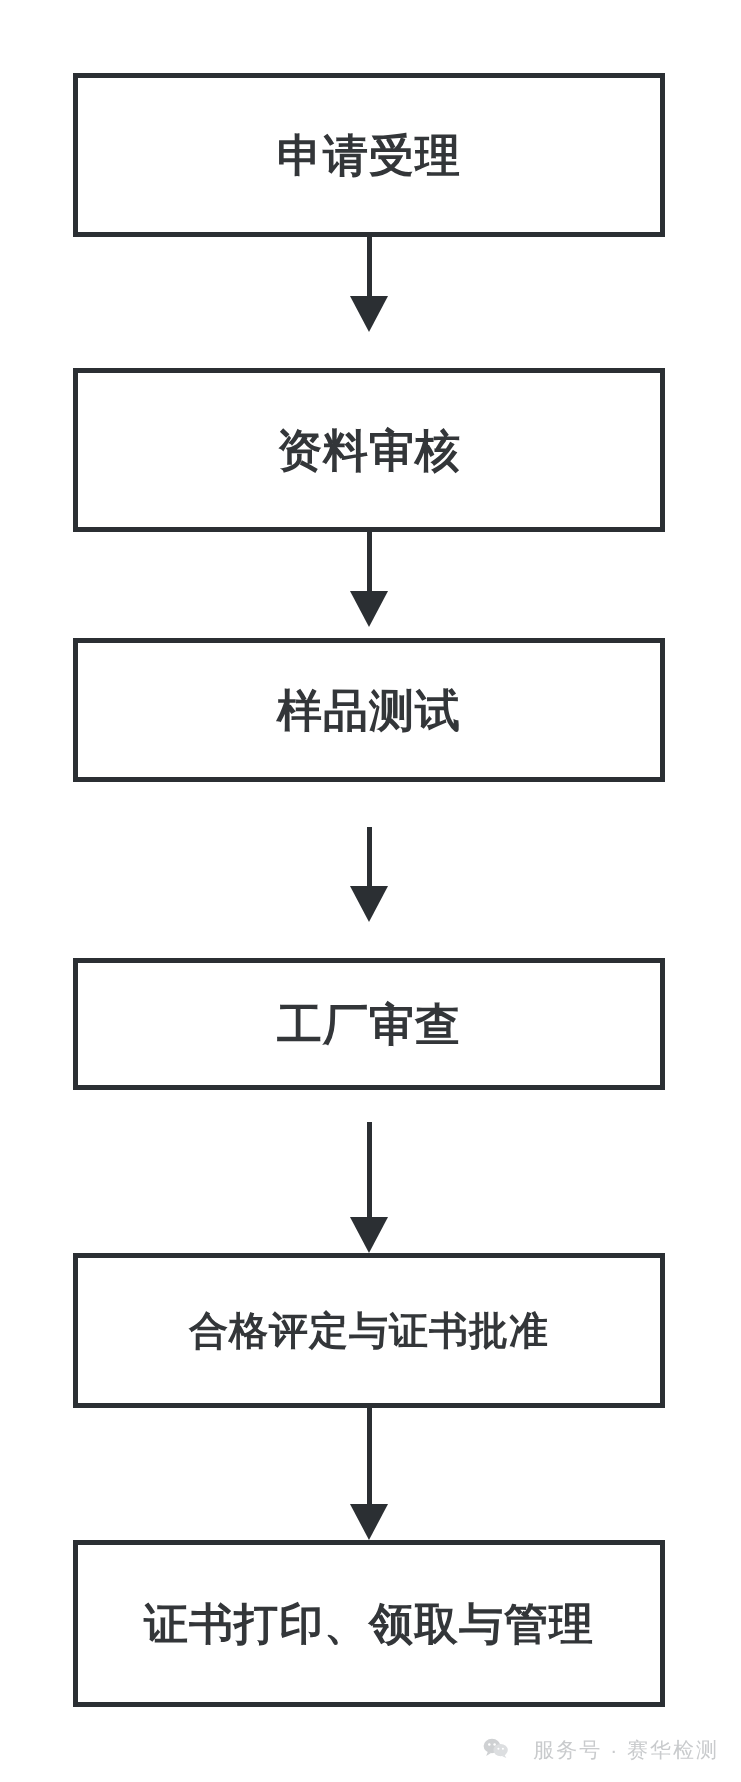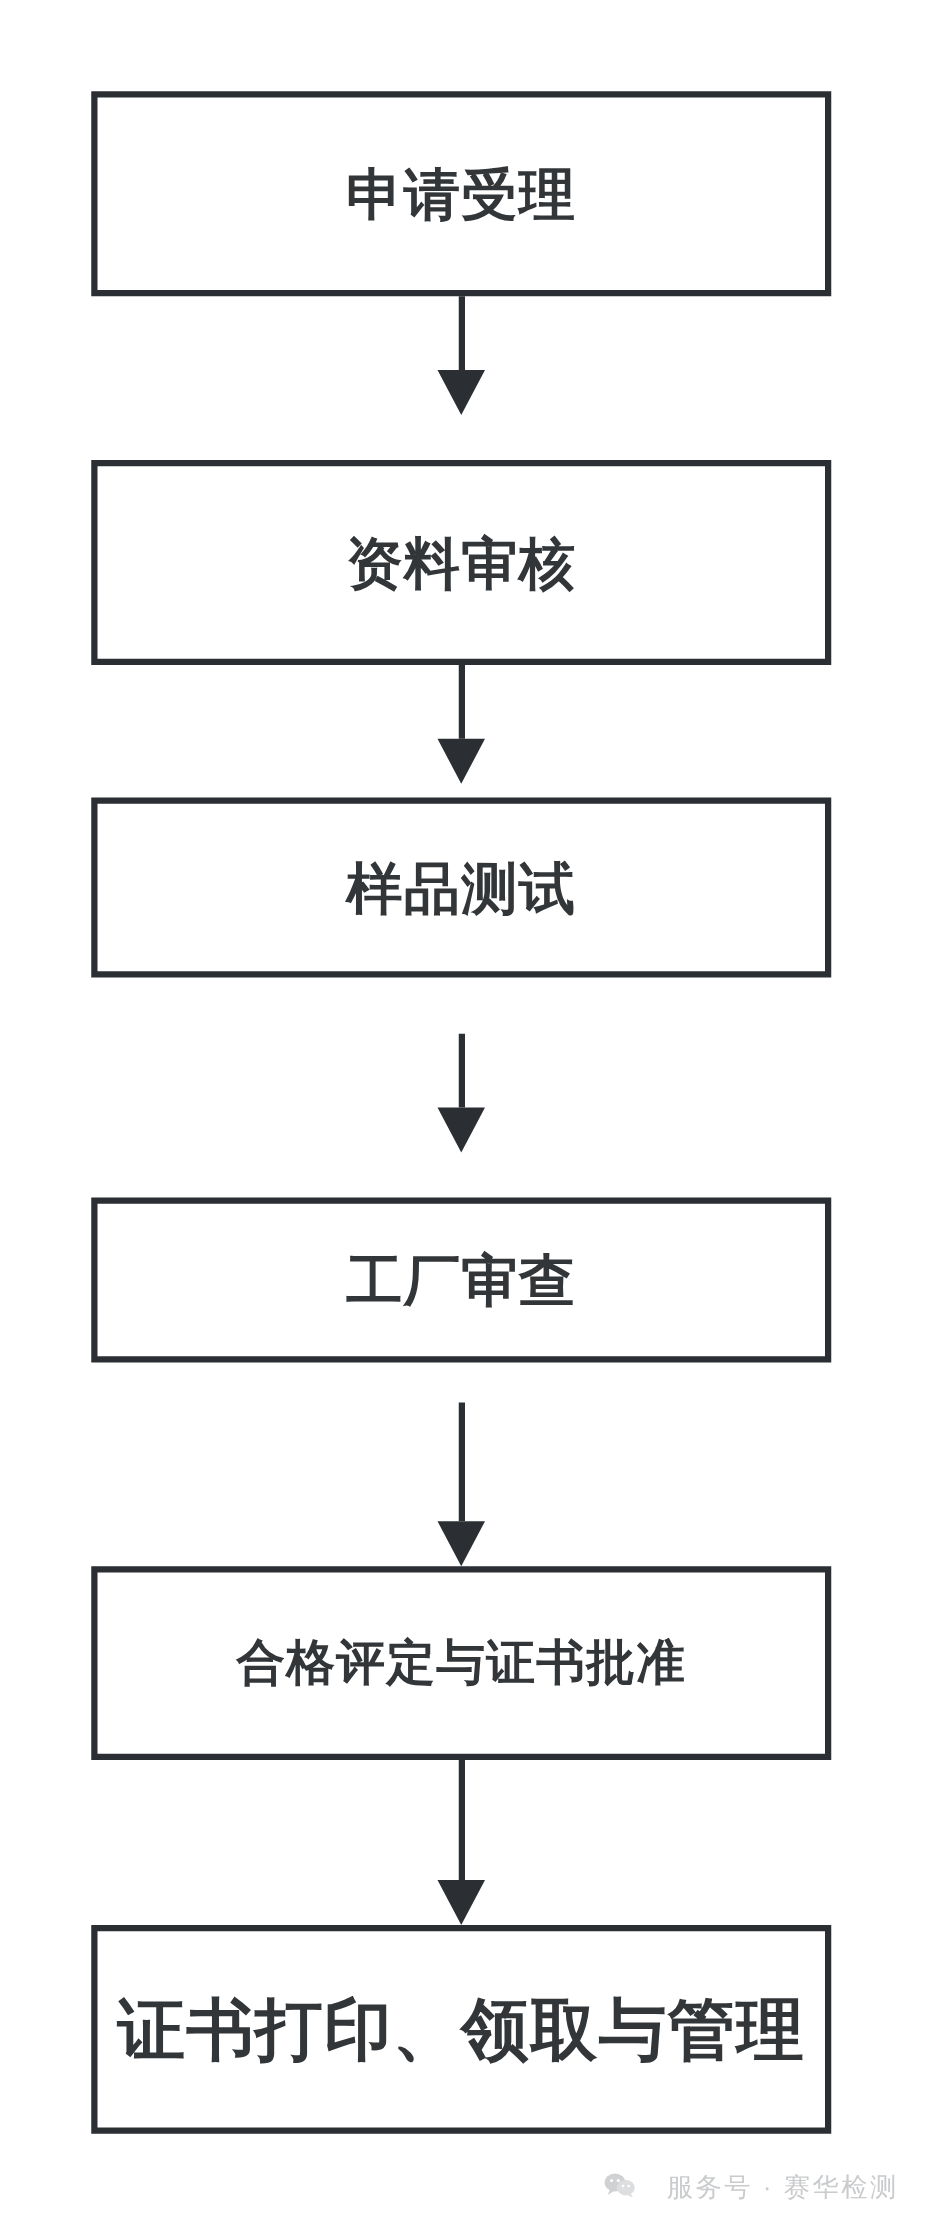--- a/index.html
+++ b/index.html
@@ -33,21 +33,21 @@
     font-family: "Liberation Sans", "DejaVu Sans", sans-serif;
     font-weight: bold;
     color: #333639;
     letter-spacing: 1px;
     line-height: 1;
     text-align: center;
     white-space: nowrap;
   }
   .size-lg { font-size: 45px; }
   .size-md { font-size: 39px; }
-  .size-sm { font-size: 54px; }
+  .size-sm { font-size: 44px; }
 
   .connector {
     position: absolute;
     left: 0;
     width: 741px;
     height: 0;
   }
   .connector-shaft {
     position: absolute;
     left: 367px;

